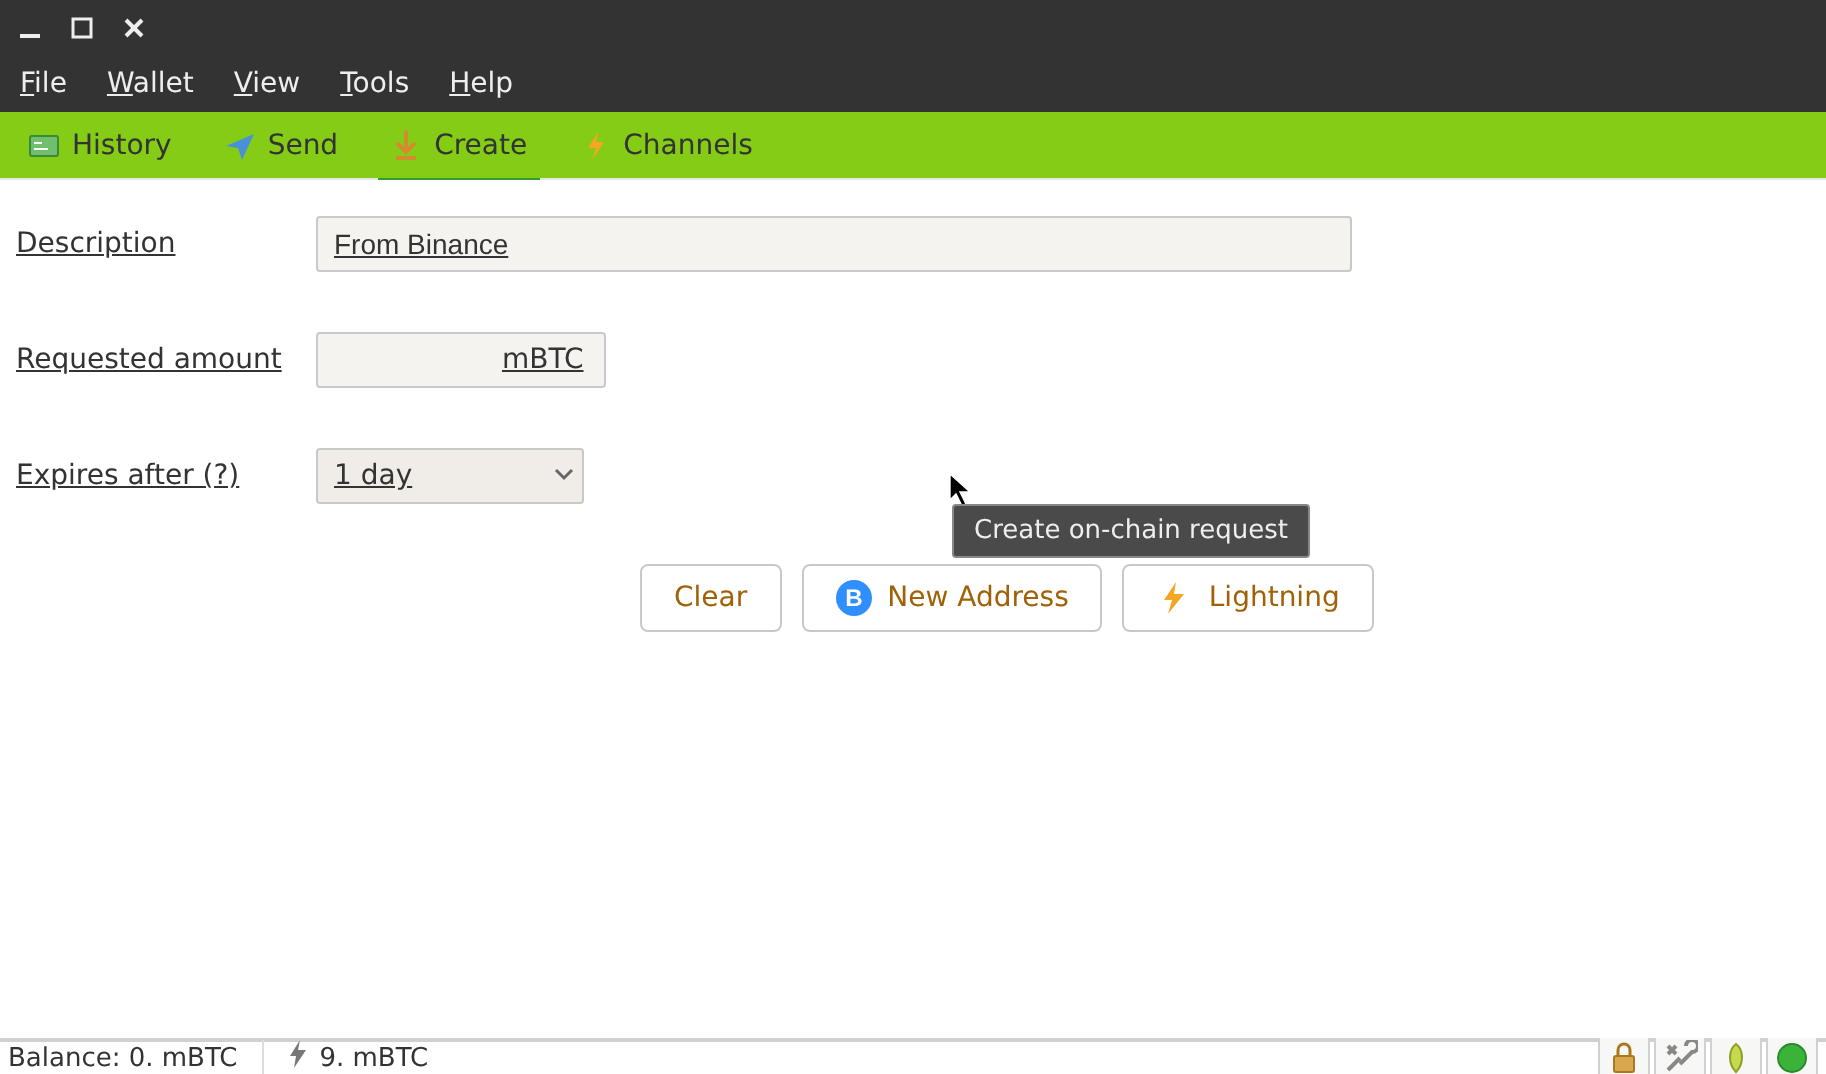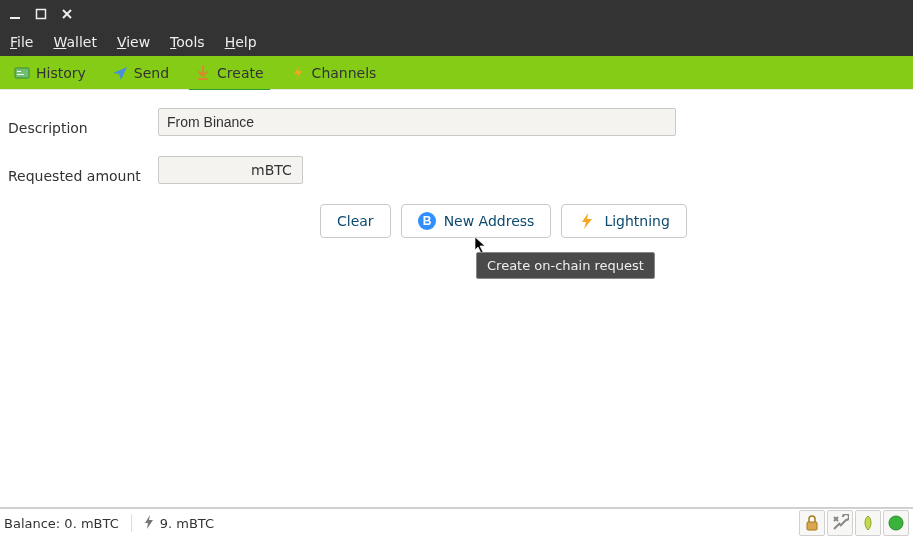--- a/index.html
+++ b/index.html
@@ -73,22 +73,23 @@
   .tab .ticon { width: 16px; height: 16px; display: inline-flex; align-items: center; justify-content: center; }
   
   .content {
     flex: 1;
     padding: 18px 8px 8px 8px;
     position: relative;
     background: #fff;
   }
   .form-row {
     display: flex;
-    align-items: flex-end;
-    margin-bottom: 20px;
+    align-items: center;
+    margin-bottom: 30px;
+    text-decoration: underline;
   }
   .form-label {
     width: 150px;
     font-size: 14px;
     color: #333;
   }
   .text-input {
     height: 28px;
     border: 1px solid #c9c9c9;
     background: #f0f0f0;
@@ -142,21 +143,21 @@
   .btn {
     height: 34px;
     border: 1px solid #c9c9c9;
     background: #fff;
     border-radius: 4px;
     padding: 0 16px;
     display: inline-flex;
     align-items: center;
     gap: 8px;
     font-size: 14px;
-    color: #0c4a6e;
+    color: #a16207;
     cursor: default;
   }
   .btn .bicon { width: 18px; height: 18px; display: inline-flex; align-items: center; justify-content: center; }
   .tooltip {
     position: absolute;
     left: 476px;
     top: 162px;
     background: #4a4a4a;
     color: #eee;
     border: 1px solid #888;
@@ -165,21 +166,21 @@
     border-radius: 2px;
   }
   .cursor {
     position: absolute;
     left: 474px;
     top: 146px;
     pointer-events: none;
   }
   
   .statusbar {
-    height: 30px;
+    height: 18px;
     border-top: 2px solid #d0d0d0;
     background: #fff;
     display: flex;
     align-items: center;
     padding: 0 4px;
     font-size: 13px;
     color: #333;
     gap: 20px;
   }
   .status-left { display: flex; align-items: center; gap: 6px; }
@@ -273,20 +274,31 @@
   </div>
 
   <div class="form-row">
     <div class="form-label">Requested amount</div>
     <span class="amount-wrap">
       <input class="amount-input" value="" style="">
       <span class="amount-unit">mBTC</span>
     </span>
   </div>
 
+  <div class="form-row">
+    <div class="form-label">Expires after (?)</div>
+    <div class="select">
+      <span>1 day</span>
+      <span class="chev">
+        <svg width="10" height="10" viewBox="0 0 10 10">
+            <path d="M1 3 L5 7 L9 3" fill="none" stroke="#666" stroke-width="1.5"></path>
+          </svg>
+      </span>
+    </div>
+  </div>
 
   <div class="button-row">
     <div class="btn">
       <span>Clear</span>
     </div>
     <div class="btn">
       <span class="bicon">
         <svg viewBox="0 0 18 18">
             <circle cx="9" cy="9" r="9" fill="#2f8fff"></circle>
             <text x="9" y="13" text-anchor="middle" font-size="12" font-weight="bold" fill="#fff" font-family="Arial">B</text>

